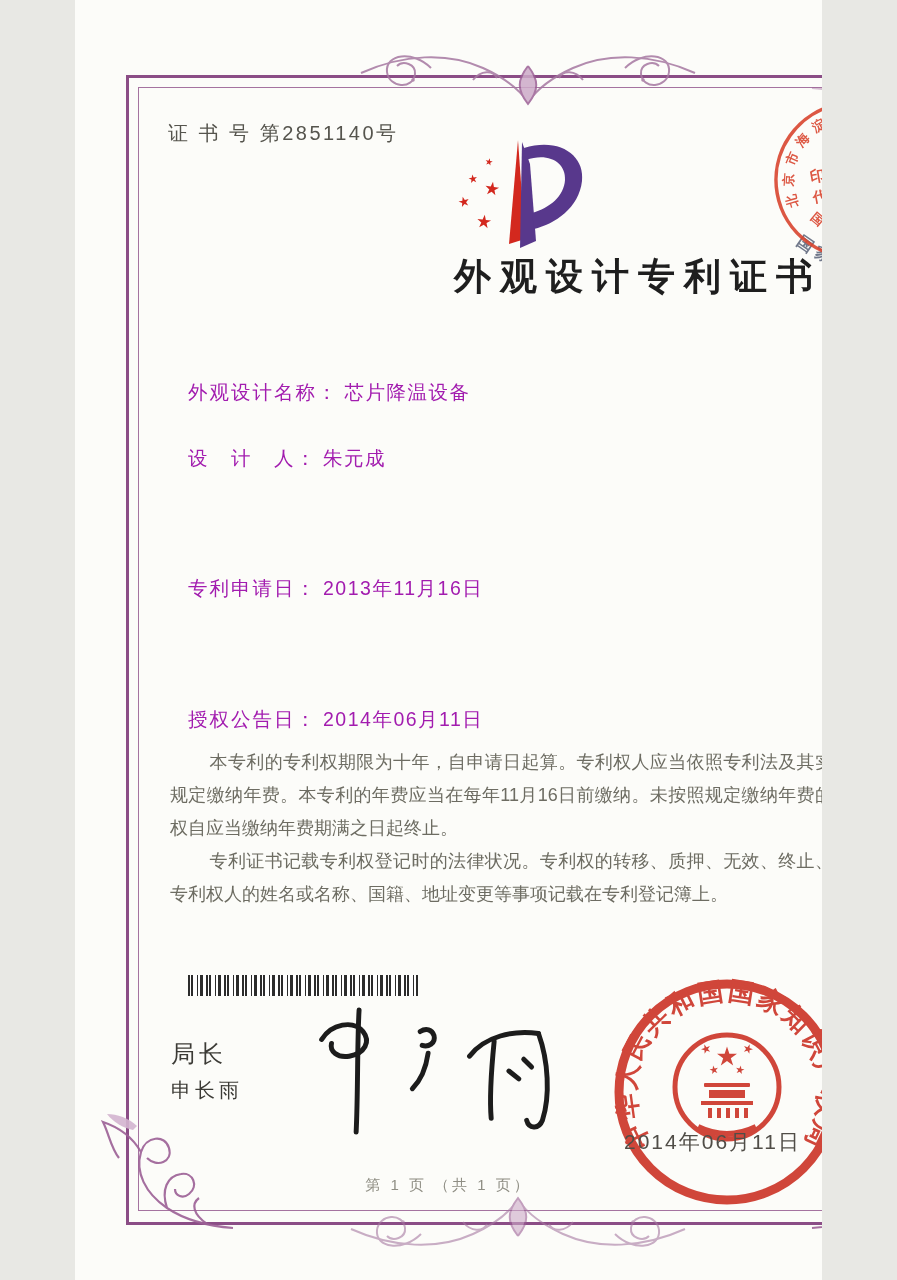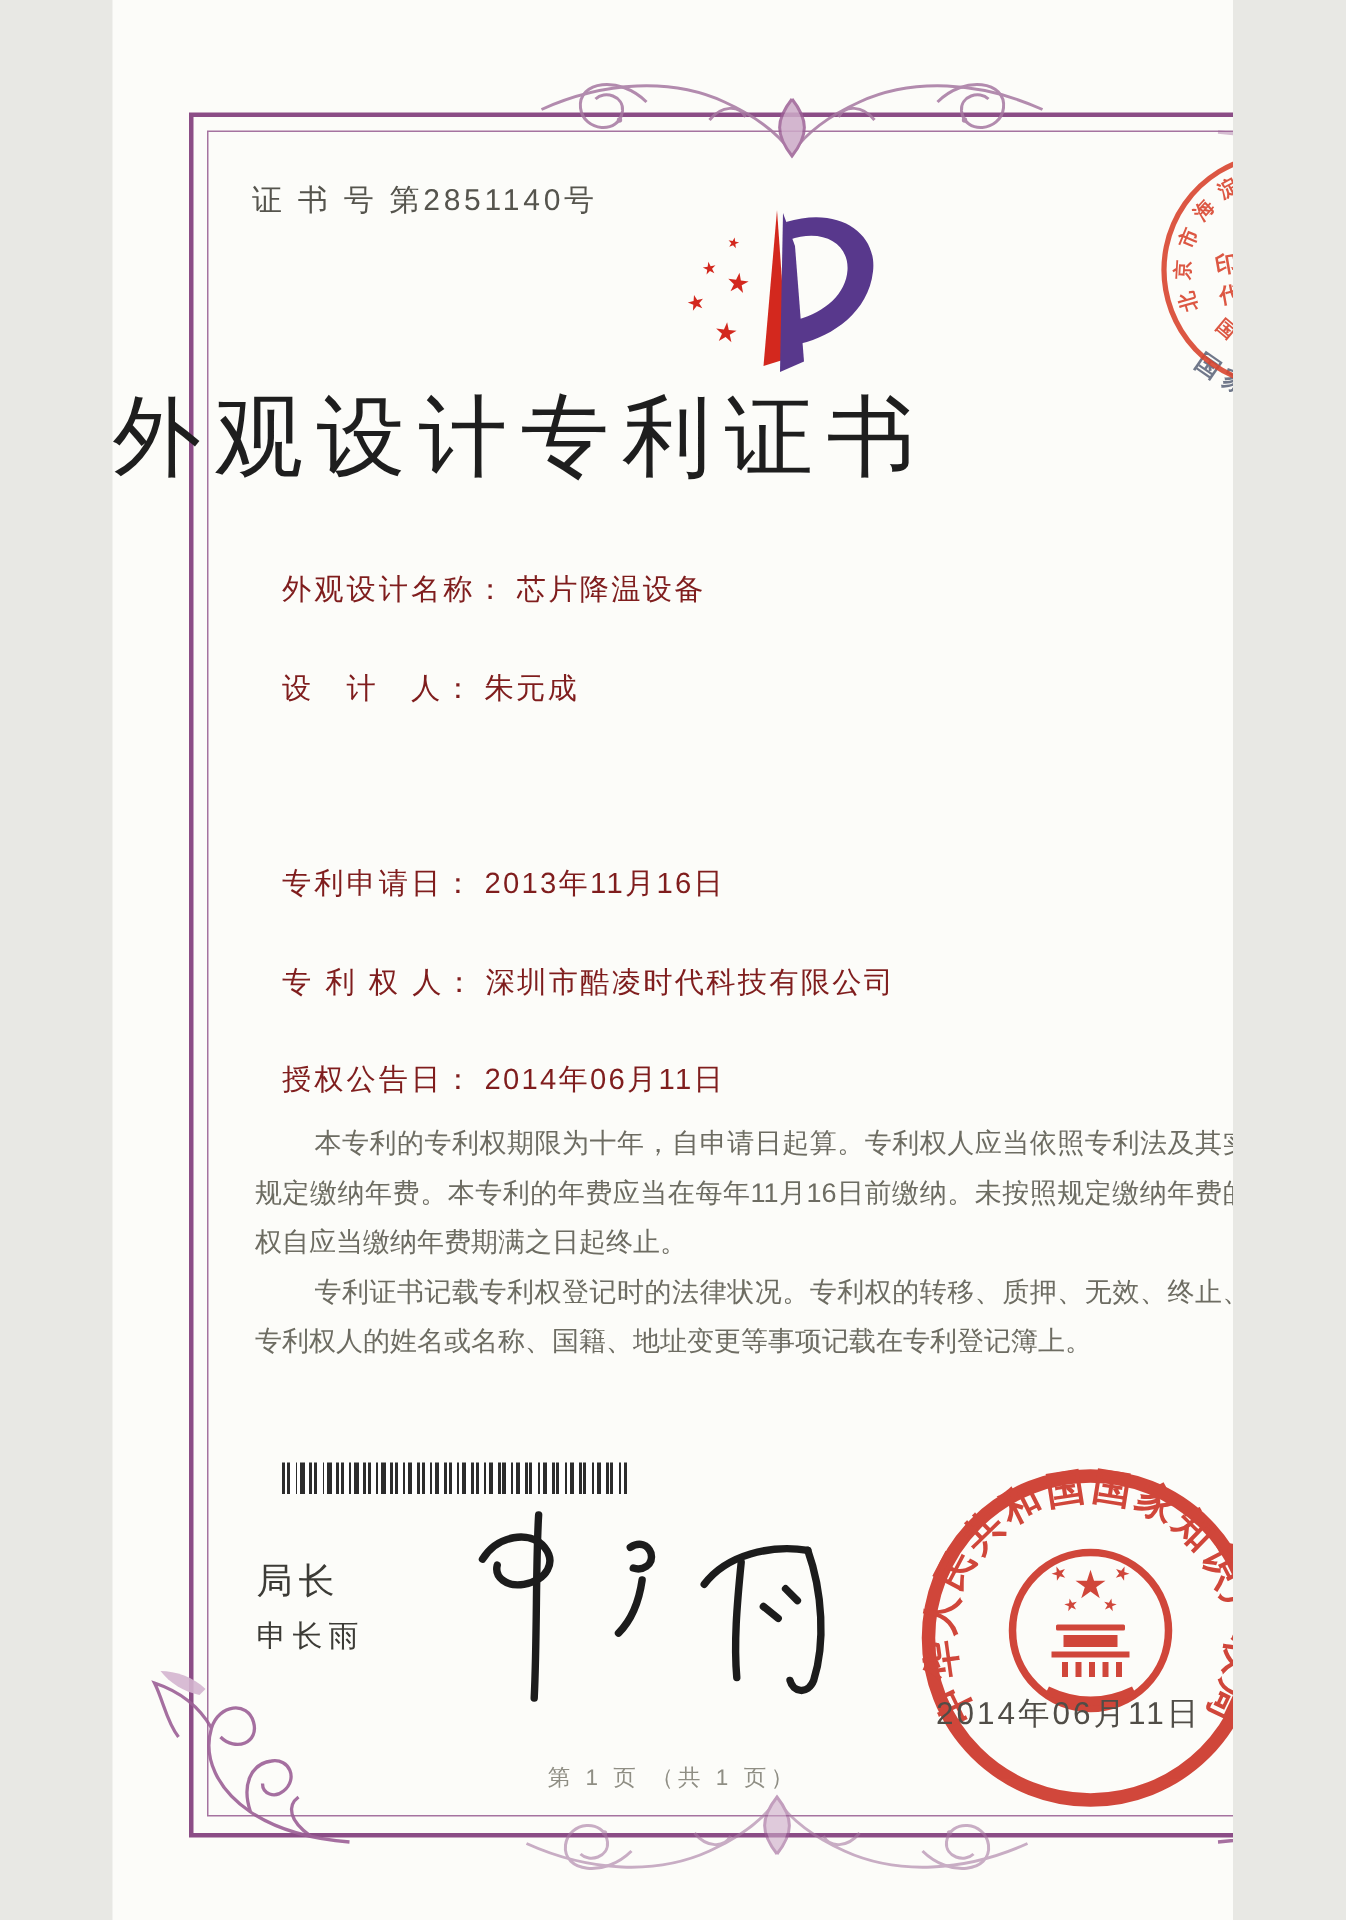--- a/index.html
+++ b/index.html
@@ -16,25 +16,25 @@
   .ornament{position:absolute;pointer-events:none;}
   .orn-top-center{left:278px;top:46px;width:350px;height:72px;}
   .orn-bottom-center{left:268px;top:1184px;width:350px;height:72px;transform:scaleY(-1);opacity:.7;}
   .orn-br{left:733px;top:1096px;width:140px;height:140px;}
   .orn-bl{left:22px;top:1096px;width:140px;height:140px;transform:scaleX(-1);}
   .orn-tr{left:733px;top:80px;width:140px;height:140px;transform:scaleY(-1);opacity:.45;}
   
   .cert-no{position:absolute;left:93px;top:120px;font-size:20px;color:#55544d;
     letter-spacing:2.5px;}
   .logo{position:absolute;left:383px;top:136px;width:142px;height:122px;}
-  .doc-title{position:absolute;left:0;top:252px;width:100%;text-align:left;
-    font-size:59px;font-weight:400;color:#1e1e1e;letter-spacing:9px;
+  .doc-title{position:absolute;left:0;top:252px;width:100%;text-align:right;
+    font-size:37px;font-weight:700;color:#1e1e1e;letter-spacing:9px;
     font-family:"Liberation Serif","DejaVu Serif",serif;}
   
-  .field{position:absolute;left:113px;font-size:19.5px;color:#7f1d1d;letter-spacing:1.5px;}
+  .field{position:absolute;left:113px;font-size:19.5px;color:#a21caf;letter-spacing:1.5px;}
   .field .lab{letter-spacing:2px;}
   .field .val{margin-left:6px;}
   .f1{top:379px}.f2{top:445px}.f3{top:510px}.f4{top:575px}.f5{top:641px}.f6{top:706px}
   
   .bodytext{position:absolute;left:95px;top:746px;width:718px;color:#6d6c62;
     font-size:18px;line-height:33px;text-align:justify;}
   .bodytext p{margin:0;text-indent:2.2em;}
   
   .barcode{position:absolute;left:113px;top:975px;width:230px;height:21px;
     background:repeating-linear-gradient(90deg,
@@ -116,23 +116,20 @@
   <div class="doc-title">外观设计专利证书</div>
 
   <div class="field f1">
     <span class="lab">外观设计名称：</span><span class="val">芯片降温设备</span>
   </div>
   <div class="field f2">
     <span class="lab">设　计　人：</span><span class="val">朱元成</span>
   </div>
   <div class="field f4">
     <span class="lab">专利申请日：</span><span class="val">2013年11月16日</span>
-  </div>
-  <div class="field f5">
-    <span class="lab">专 利 权 人：</span><span class="val">深圳市酷凌时代科技有限公司</span>
   </div>
   <div class="field f6">
     <span class="lab">授权公告日：</span><span class="val">2014年06月11日</span>
   </div>
 
   <div class="bodytext">
     <p>本专利的专利权期限为十年，自申请日起算。专利权人应当依照专利法及其实施细则规定缴纳年费。本专利的年费应当在每年11月16日前缴纳。未按照规定缴纳年费的，专利权自应当缴纳年费期满之日起终止。</p>
     <p>专利证书记载专利权登记时的法律状况。专利权的转移、质押、无效、终止、恢复和专利权人的姓名或名称、国籍、地址变更等事项记载在专利登记簿上。</p>
   </div>
 

